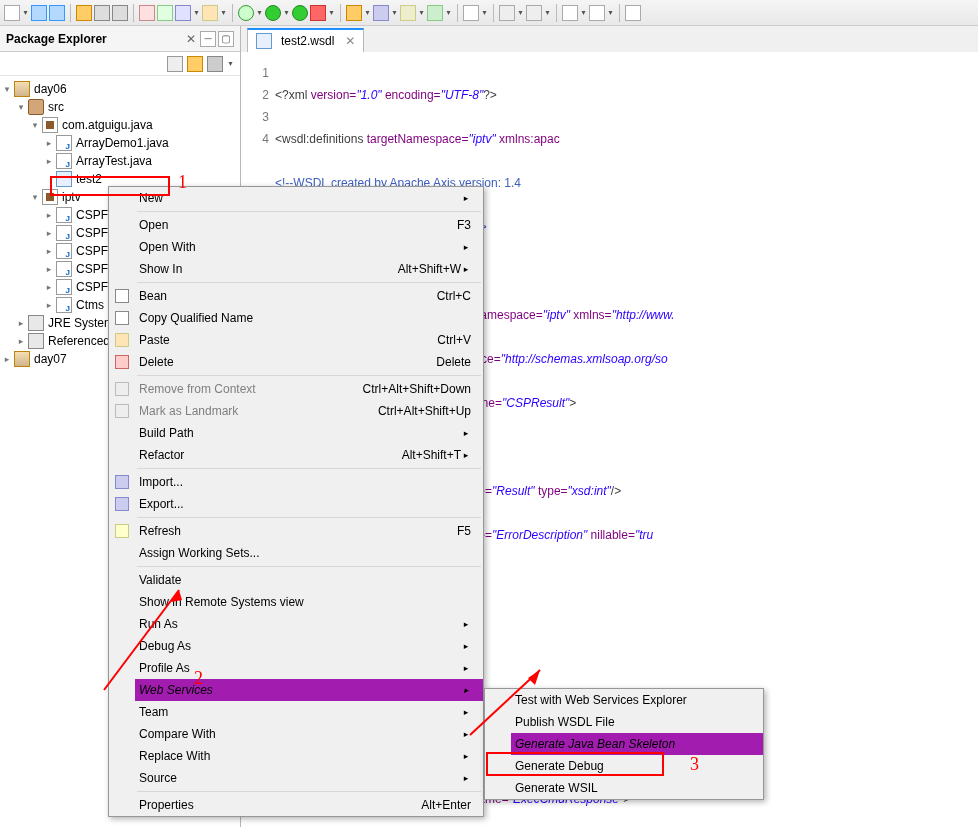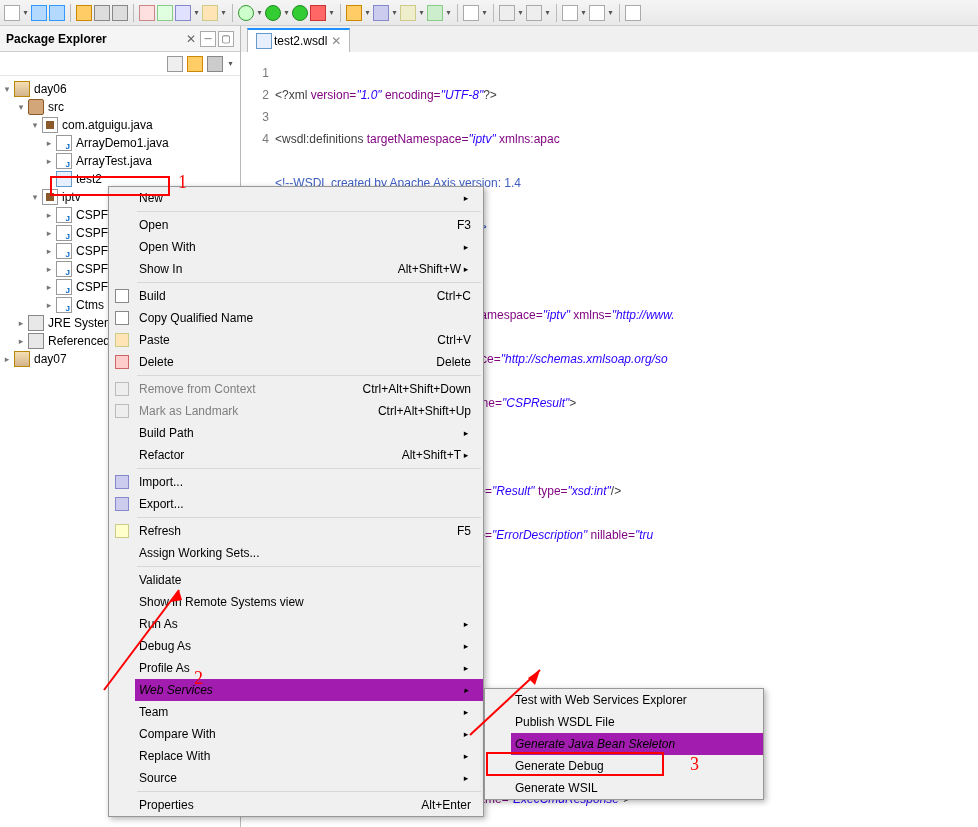--- a/index.html
+++ b/index.html
@@ -33,21 +33,21 @@
 .ico-java { background: #fff; border: 1px solid #999; position: relative; }
 .ico-java::after { content:'J'; position:absolute; right:1px; bottom:-1px; font-size:8px; color:#06c; font-weight:bold; }
 .ico-wsdl { background: #e8f0ff; border: 1px solid #6699cc; }
 .ico-lib { background: #e8e8e8; border: 1px solid #888; }
 .redbox { position: absolute; border: 2px solid red; pointer-events: none; }
 .redtext { position: absolute; color: red; font-size: 18px; font-weight: normal; font-family: serif; }
 .redline { position: absolute; pointer-events: none; }
 
 .editor { flex: 1; display: flex; flex-direction: column; }
 .editor-tabs { height: 26px; display: flex; align-items: flex-end; background: #f0f0f0; padding-left: 6px; }
-.tab { height: 24px; padding: 4px 8px; display: flex; align-items: center; gap: 0; background: #fff; border: 1px solid #b8b8b8; border-bottom: none; border-top: 2px solid #1e90ff; font-size: 12px; }
+.tab { height: 24px; padding: 4px 8px; display: flex; align-items: center; gap: 7px; background: #fff; border: 1px solid #b8b8b8; border-bottom: none; border-top: 2px solid #1e90ff; font-size: 12px; }
 .tab .x { color: #888; padding-left: 4px; cursor: pointer; }
 
 .code { flex: 1; display: flex; font-family: Consolas, monospace; font-size: 18px; line-height: 22px; overflow: hidden; }
 .gutter { width: 34px; text-align: right; color: #787878; padding-right: 6px; padding-top: 10px; background: #fff; }
 .gutter .ln { height: 22px; }
 .code-body { flex: 1; padding-top: 10px; white-space: pre; color: #000; }
 .code-line { height: 22px; }
 .p-teal { color: #404040; }
 .p-str { color: #2a00ff; font-style: italic; }
 .p-attr { color: #7f007f; }
@@ -287,21 +287,21 @@
       <span class="cm-ico"></span>
       <span class="cm-label">Show In</span>
       <span class="cm-key">Alt+Shift+W</span>
       <span class="cm-arrow">▸</span>
     </div>
   <div class="cm-sep"></div>
   <div class="cm-row">
       <span class="cm-ico">
         <span class="ic" style="background:#fff;border:1px solid #888"></span>
       </span>
-      <span class="cm-label">Build</span>
+      <span class="cm-label">Bean</span>
       <span class="cm-key">Ctrl+C</span>
     </div>
   <div class="cm-row">
       <span class="cm-ico">
         <span class="ic" style="background:#fff;border:1px solid #888"></span>
       </span>
       <span class="cm-label">Copy Qualified Name</span>
     </div>
   <div class="cm-row">
       <span class="cm-ico">

